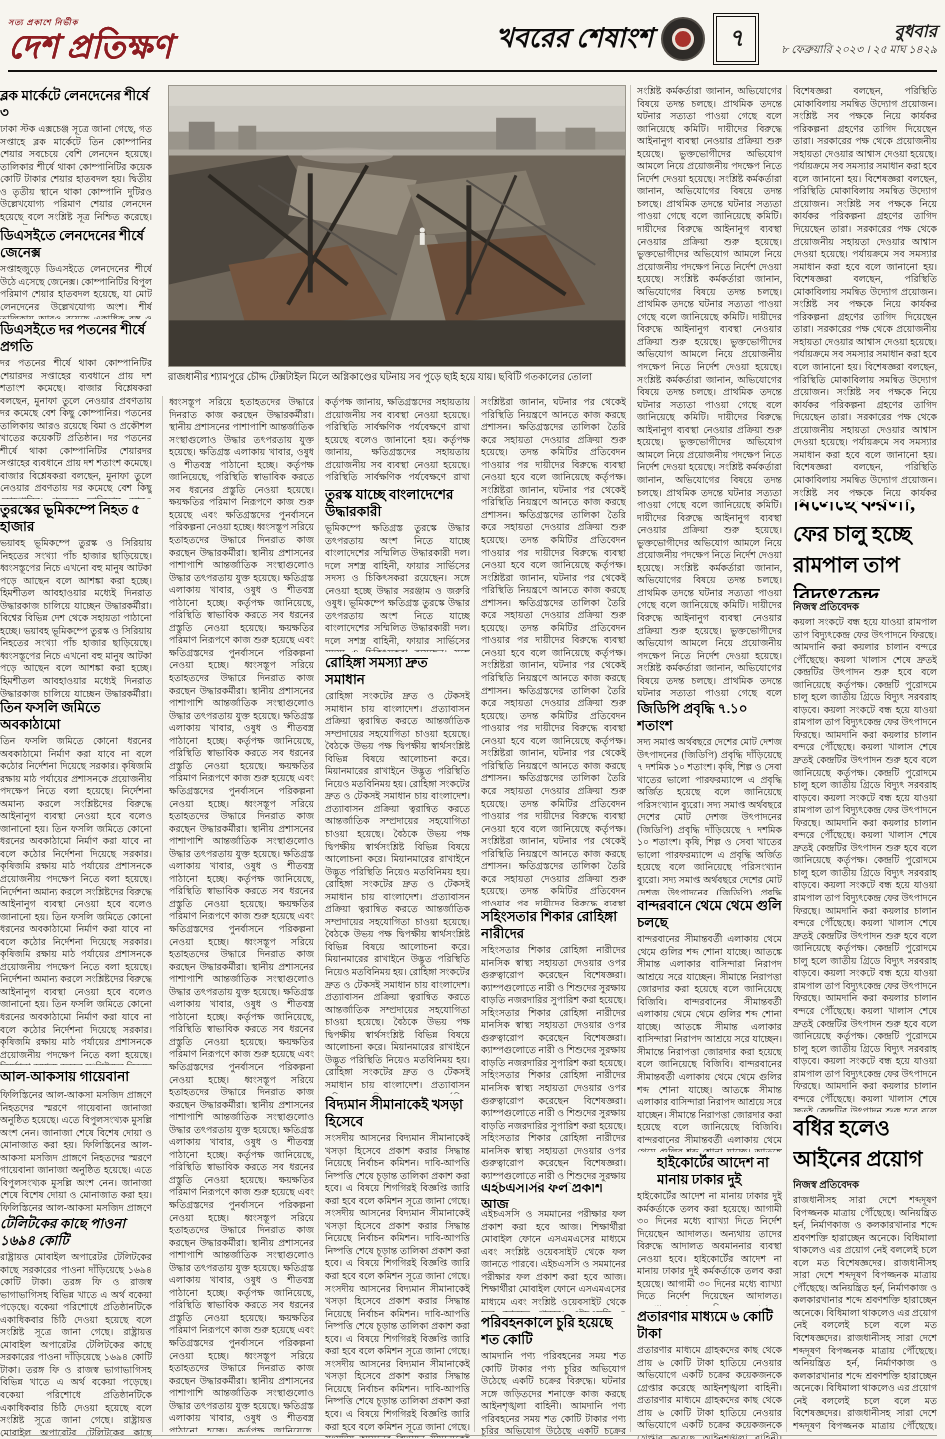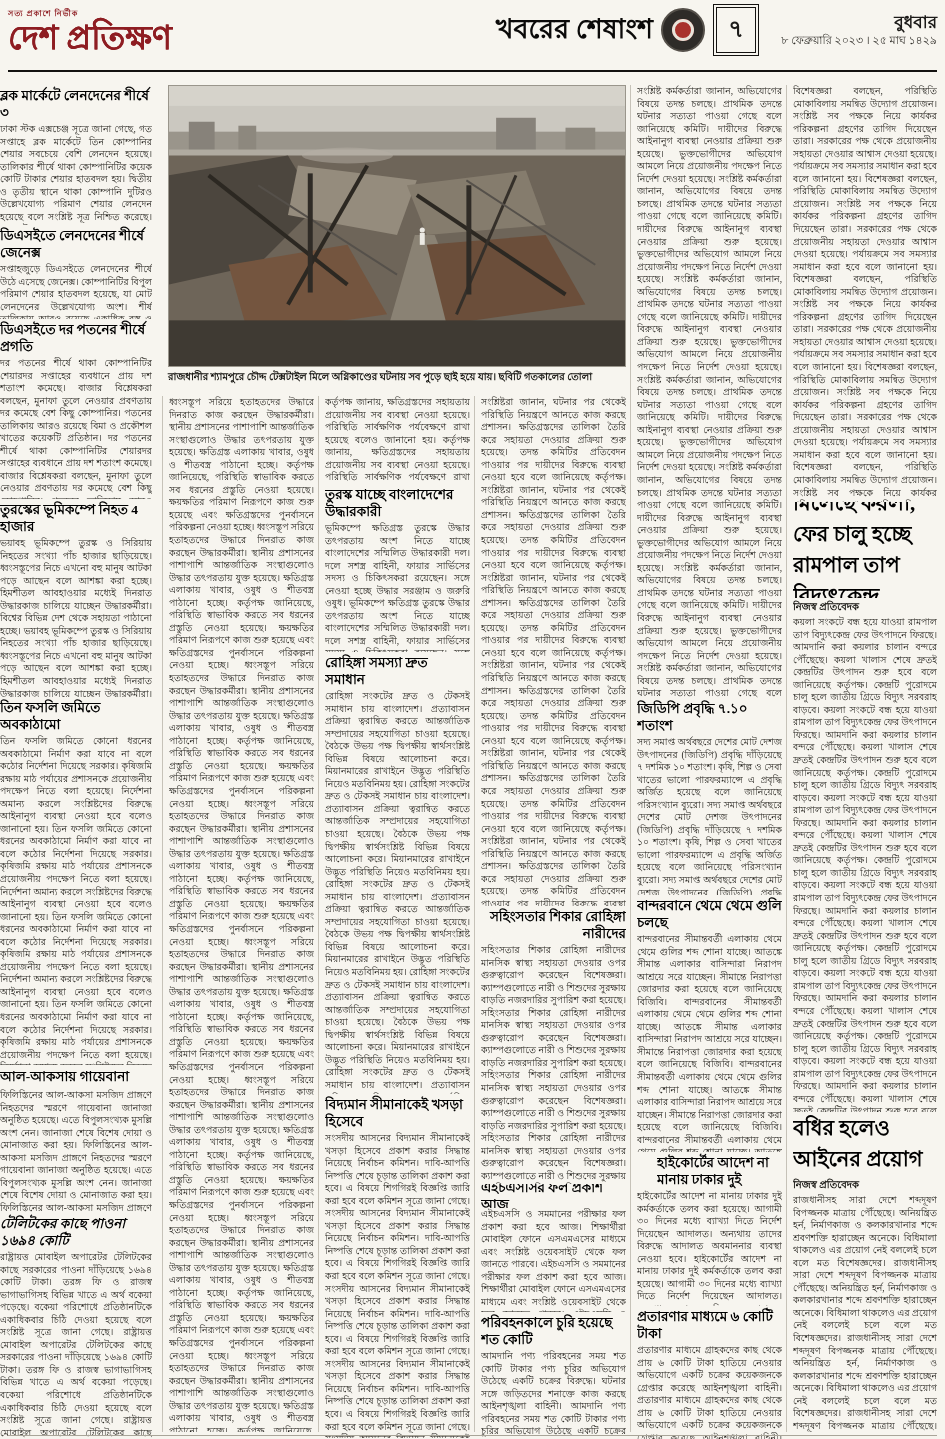--- a/index.html
+++ b/index.html
@@ -2,41 +2,41 @@
 <html><head>
 <meta charset="utf-8">
 <style>
   html,body{margin:0;padding:0;background:#dedbd2;}
   .page{position:relative;width:945px;height:1439px;margin:0 auto;background:#f7f5ef;
         font-family:"Liberation Serif","DejaVu Serif",serif;color:#1c1b19;overflow:hidden;}
 
   
   .masthead{position:absolute;left:8px;top:6px;width:929px;height:66px;
             border-bottom:2px solid #141210;display:flex;justify-content:space-between;
-            align-items:flex-end;padding-bottom:14px;box-sizing:border-box;}
+            align-items:flex-end;padding-bottom:5px;box-sizing:border-box;font-style:italic;}
   .brand{display:flex;flex-direction:column;justify-content:flex-end;}
   .brand-tag{font-size:8px;font-weight:700;color:#8e1d22;letter-spacing:1px;margin-bottom:1px;}
   .brand-name{font-size:33px;font-weight:700;color:#8e1d22;line-height:1.05;
               text-shadow:0 0 0 #8e1d22;}
   .head-right{display:flex;align-items:center;gap:8px;}
   .section-title{font-size:27px;font-weight:700;color:#0b0a09;line-height:1.1;}
   .emblem{width:40px;height:40px;border-radius:50%;background:#2e2b28;border:2px solid #55504a;
           display:flex;align-items:center;justify-content:center;}
   .emblem-inner{width:22px;height:22px;border-radius:50%;background:#a8322c;
                 box-shadow:inset 0 0 0 3px #e8e4da;}
   .pagenum-box{width:38px;height:44px;border:4px double #141210;display:flex;align-items:center;
                justify-content:center;font-size:24px;font-weight:700;background:#f7f5ef;}
   .datestack{text-align:right;min-width:170px;}
   .weekday{font-size:17px;font-weight:700;line-height:1.2;}
   .dateline{font-size:11px;line-height:1.3;color:#33312c;}
 
   
   .photo-wrap{position:absolute;left:168px;top:85px;width:458px;}
   .photo{width:458px;height:282px;display:block;border:1px solid #9a968c;box-sizing:border-box;}
-  .caption{font-size:10px;font-weight:700;line-height:1.25;padding-top:4px;color:#14130f;}
+  .caption{font-size:10px;font-weight:400;line-height:1.25;padding-top:4px;color:#14130f;}
 
   
   .col{position:absolute;box-sizing:border-box;}
   .col.ruled{border-left:1px solid #c6c2b8;padding-left:6px;}
   .col-1{left:0;  top:85px; width:152px;height:1347px;}
   .col-2{left:162px;top:396px;width:152px;height:1036px;}
   .col-3{left:318px;top:396px;width:152px;height:1036px;}
   .col-4{left:474px;top:396px;width:152px;height:1036px;}
   .col-5{left:630px;top:85px; width:152px;height:1347px;}
   .col-6{left:786px;top:85px; width:151px;height:1347px;}
@@ -109,21 +109,21 @@
     <div class="caption">রাজধানীর শ্যামপুরে চৌদ্দ টেক্সটাইল মিলে অগ্নিকাণ্ডের ঘটনায় সব পুড়ে ছাই হয়ে যায়। ছবিটি গতকালের তোলা</div>
   </div>
 
   <div class="col col-1">
       <div class="blk headline" style="height: 36px;">ব্লক মার্কেটে লেনদেনের শীর্ষে ৩</div>
       <div class="blk body" style="height: 102px;">ঢাকা স্টক এক্সচেঞ্জ সূত্রে জানা গেছে, গত সপ্তাহে ব্লক মার্কেটে তিন কোম্পানির শেয়ার সবচেয়ে বেশি লেনদেন হয়েছে। তালিকার শীর্ষে থাকা কোম্পানিটির কয়েক কোটি টাকার শেয়ার হাতবদল হয়। দ্বিতীয় ও তৃতীয় স্থানে থাকা কোম্পানি দুটিরও উল্লেখযোগ্য পরিমাণ শেয়ার লেনদেন হয়েছে বলে সংশ্লিষ্ট সূত্র নিশ্চিত করেছে। ঢাকা স্টক এক্সচেঞ্জ সূত্রে জানা গেছে, গত সপ্তাহে ব্লক মার্কেটে তিন কোম্পানির শেয়ার সবচেয়ে বেশি লেনদেন হয়েছে। তালিকার শীর্ষে থাকা কোম্পানিটির কয়েক কোটি টাকার শেয়ার হাতবদল হয়। দ্বিতীয় ও তৃতীয় স্থানে থাকা কোম্পানি দুটিরও উল্লেখযোগ্য পরিমাণ শেয়ার লেনদেন হয়েছে বলে সংশ্লিষ্ট সূত্র নিশ্চিত করেছে।</div>
       <div class="blk headline" style="height: 36px;">ডিএসইতে লেনদেনের শীর্ষে জেনেক্স</div>
       <div class="blk body" style="height: 56px;">সপ্তাহজুড়ে ডিএসইতে লেনদেনের শীর্ষে উঠে এসেছে জেনেক্স। কোম্পানিটির বিপুল পরিমাণ শেয়ার হাতবদল হয়েছে, যা মোট লেনদেনের উল্লেখযোগ্য অংশ। শীর্ষ তালিকায় আরও রয়েছে একাধিক বস্ত্র ও ওষুধ খাতের কোম্পানি। সপ্তাহজুড়ে ডিএসইতে লেনদেনের শীর্ষে উঠে এসেছে জেনেক্স। কোম্পানিটির বিপুল পরিমাণ শেয়ার হাতবদল হয়েছে, যা মোট লেনদেনের উল্লেখযোগ্য অংশ। শীর্ষ তালিকায় আরও রয়েছে একাধিক বস্ত্র ও ওষুধ খাতের কোম্পানি।</div>
       <div class="blk headline" style="height: 36px;">ডিএসইতে দর পতনের শীর্ষে প্রগতি</div>
       <div class="blk body" style="height: 142px;">দর পতনের শীর্ষে থাকা কোম্পানিটির শেয়ারদর সপ্তাহের ব্যবধানে প্রায় দশ শতাংশ কমেছে। বাজার বিশ্লেষকরা বলছেন, মুনাফা তুলে নেওয়ার প্রবণতায় দর কমেছে বেশ কিছু কোম্পানির। পতনের তালিকায় আরও রয়েছে বিমা ও প্রকৌশল খাতের কয়েকটি প্রতিষ্ঠান। দর পতনের শীর্ষে থাকা কোম্পানিটির শেয়ারদর সপ্তাহের ব্যবধানে প্রায় দশ শতাংশ কমেছে। বাজার বিশ্লেষকরা বলছেন, মুনাফা তুলে নেওয়ার প্রবণতায় দর কমেছে বেশ কিছু কোম্পানির। পতনের তালিকায় আরও রয়েছে বিমা ও প্রকৌশল খাতের কয়েকটি প্রতিষ্ঠান। দর পতনের শীর্ষে থাকা কোম্পানিটির শেয়ারদর সপ্তাহের ব্যবধানে প্রায় দশ শতাংশ কমেছে। বাজার বিশ্লেষকরা বলছেন, মুনাফা তুলে নেওয়ার প্রবণতায় দর কমেছে বেশ কিছু কোম্পানির। পতনের তালিকায় আরও রয়েছে বিমা ও প্রকৌশল খাতের কয়েকটি প্রতিষ্ঠান।</div>
-      <div class="blk headline" style="height: 36px;">তুরস্কের ভূমিকম্পে নিহত 4 হাজার</div>
+      <div class="blk headline" style="height: 36px;">তুরস্কের ভূমিকম্পে নিহত ৫ হাজার</div>
       <div class="blk body" style="height: 160px;">ভয়াবহ ভূমিকম্পে তুরস্ক ও সিরিয়ায় নিহতের সংখ্যা পাঁচ হাজার ছাড়িয়েছে। ধ্বংসস্তূপের নিচে এখনো বহু মানুষ আটকা পড়ে আছেন বলে আশঙ্কা করা হচ্ছে। হিমশীতল আবহাওয়ার মধ্যেই দিনরাত উদ্ধারকাজ চালিয়ে যাচ্ছেন উদ্ধারকর্মীরা। বিশ্বের বিভিন্ন দেশ থেকে সহায়তা পাঠানো হচ্ছে। ভয়াবহ ভূমিকম্পে তুরস্ক ও সিরিয়ায় নিহতের সংখ্যা পাঁচ হাজার ছাড়িয়েছে। ধ্বংসস্তূপের নিচে এখনো বহু মানুষ আটকা পড়ে আছেন বলে আশঙ্কা করা হচ্ছে। হিমশীতল আবহাওয়ার মধ্যেই দিনরাত উদ্ধারকাজ চালিয়ে যাচ্ছেন উদ্ধারকর্মীরা। বিশ্বের বিভিন্ন দেশ থেকে সহায়তা পাঠানো হচ্ছে। ভয়াবহ ভূমিকম্পে তুরস্ক ও সিরিয়ায় নিহতের সংখ্যা পাঁচ হাজার ছাড়িয়েছে। ধ্বংসস্তূপের নিচে এখনো বহু মানুষ আটকা পড়ে আছেন বলে আশঙ্কা করা হচ্ছে। হিমশীতল আবহাওয়ার মধ্যেই দিনরাত উদ্ধারকাজ চালিয়ে যাচ্ছেন উদ্ধারকর্মীরা। বিশ্বের বিভিন্ন দেশ থেকে সহায়তা পাঠানো হচ্ছে।</div>
       <div class="blk headline" style="height: 36px;">তিন ফসলি জমিতে অবকাঠামো</div>
       <div class="blk body" style="height: 330px;">তিন ফসলি জমিতে কোনো ধরনের অবকাঠামো নির্মাণ করা যাবে না বলে কঠোর নির্দেশনা দিয়েছে সরকার। কৃষিজমি রক্ষায় মাঠ পর্যায়ের প্রশাসনকে প্রয়োজনীয় পদক্ষেপ নিতে বলা হয়েছে। নির্দেশনা অমান্য করলে সংশ্লিষ্টদের বিরুদ্ধে আইনানুগ ব্যবস্থা নেওয়া হবে বলেও জানানো হয়। তিন ফসলি জমিতে কোনো ধরনের অবকাঠামো নির্মাণ করা যাবে না বলে কঠোর নির্দেশনা দিয়েছে সরকার। কৃষিজমি রক্ষায় মাঠ পর্যায়ের প্রশাসনকে প্রয়োজনীয় পদক্ষেপ নিতে বলা হয়েছে। নির্দেশনা অমান্য করলে সংশ্লিষ্টদের বিরুদ্ধে আইনানুগ ব্যবস্থা নেওয়া হবে বলেও জানানো হয়। তিন ফসলি জমিতে কোনো ধরনের অবকাঠামো নির্মাণ করা যাবে না বলে কঠোর নির্দেশনা দিয়েছে সরকার। কৃষিজমি রক্ষায় মাঠ পর্যায়ের প্রশাসনকে প্রয়োজনীয় পদক্ষেপ নিতে বলা হয়েছে। নির্দেশনা অমান্য করলে সংশ্লিষ্টদের বিরুদ্ধে আইনানুগ ব্যবস্থা নেওয়া হবে বলেও জানানো হয়। তিন ফসলি জমিতে কোনো ধরনের অবকাঠামো নির্মাণ করা যাবে না বলে কঠোর নির্দেশনা দিয়েছে সরকার। কৃষিজমি রক্ষায় মাঠ পর্যায়ের প্রশাসনকে প্রয়োজনীয় পদক্ষেপ নিতে বলা হয়েছে। নির্দেশনা অমান্য করলে সংশ্লিষ্টদের বিরুদ্ধে আইনানুগ ব্যবস্থা নেওয়া হবে বলেও জানানো হয়। তিন ফসলি জমিতে কোনো ধরনের অবকাঠামো নির্মাণ করা যাবে না বলে কঠোর নির্দেশনা দিয়েছে সরকার। কৃষিজমি রক্ষায় মাঠ পর্যায়ের প্রশাসনকে প্রয়োজনীয় পদক্ষেপ নিতে বলা হয়েছে। নির্দেশনা অমান্য করলে সংশ্লিষ্টদের বিরুদ্ধে আইনানুগ ব্যবস্থা নেওয়া হবে বলেও জানানো হয়।</div>
       <div class="blk headline" style="height: 22px;">আল-আকসায় গায়েবানা</div>
       <div class="blk body" style="height: 124px;">ফিলিস্তিনের আল-আকসা মসজিদ প্রাঙ্গণে নিহতদের স্মরণে গায়েবানা জানাজা অনুষ্ঠিত হয়েছে। এতে বিপুলসংখ্যক মুসল্লি অংশ নেন। জানাজা শেষে বিশেষ দোয়া ও মোনাজাত করা হয়। ফিলিস্তিনের আল-আকসা মসজিদ প্রাঙ্গণে নিহতদের স্মরণে গায়েবানা জানাজা অনুষ্ঠিত হয়েছে। এতে বিপুলসংখ্যক মুসল্লি অংশ নেন। জানাজা শেষে বিশেষ দোয়া ও মোনাজাত করা হয়। ফিলিস্তিনের আল-আকসা মসজিদ প্রাঙ্গণে নিহতদের স্মরণে গায়েবানা জানাজা অনুষ্ঠিত হয়েছে। এতে বিপুলসংখ্যক মুসল্লি অংশ নেন। জানাজা শেষে বিশেষ দোয়া ও মোনাজাত করা হয়।</div>
       <div class="blk headline" style="height: 36px; font-style: italic;">টেলিটকের কাছে পাওনা ১৬৯৪ কোটি</div>
       <div class="blk body" style="height: 195px;">রাষ্ট্রায়ত্ত মোবাইল অপারেটর টেলিটকের কাছে সরকারের পাওনা দাঁড়িয়েছে ১৬৯৪ কোটি টাকা। তরঙ্গ ফি ও রাজস্ব ভাগাভাগিসহ বিভিন্ন খাতে এ অর্থ বকেয়া পড়েছে। বকেয়া পরিশোধে প্রতিষ্ঠানটিকে একাধিকবার চিঠি দেওয়া হয়েছে বলে সংশ্লিষ্ট সূত্রে জানা গেছে। রাষ্ট্রায়ত্ত মোবাইল অপারেটর টেলিটকের কাছে সরকারের পাওনা দাঁড়িয়েছে ১৬৯৪ কোটি টাকা। তরঙ্গ ফি ও রাজস্ব ভাগাভাগিসহ বিভিন্ন খাতে এ অর্থ বকেয়া পড়েছে। বকেয়া পরিশোধে প্রতিষ্ঠানটিকে একাধিকবার চিঠি দেওয়া হয়েছে বলে সংশ্লিষ্ট সূত্রে জানা গেছে। রাষ্ট্রায়ত্ত মোবাইল অপারেটর টেলিটকের কাছে সরকারের পাওনা দাঁড়িয়েছে ১৬৯৪ কোটি টাকা। তরঙ্গ ফি ও রাজস্ব ভাগাভাগিসহ বিভিন্ন খাতে এ অর্থ বকেয়া পড়েছে। বকেয়া পরিশোধে প্রতিষ্ঠানটিকে একাধিকবার চিঠি দেওয়া হয়েছে বলে সংশ্লিষ্ট সূত্রে জানা গেছে।</div>
     </div>
   <div class="col col-2 ruled">
       <div class="blk body" style="height: 1036px;">ধ্বংসস্তূপ সরিয়ে হতাহতদের উদ্ধারে দিনরাত কাজ করছেন উদ্ধারকর্মীরা। স্থানীয় প্রশাসনের পাশাপাশি আন্তর্জাতিক সংস্থাগুলোও উদ্ধার তৎপরতায় যুক্ত হয়েছে। ক্ষতিগ্রস্ত এলাকায় খাবার, ওষুধ ও শীতবস্ত্র পাঠানো হচ্ছে। কর্তৃপক্ষ জানিয়েছে, পরিস্থিতি স্বাভাবিক করতে সব ধরনের প্রস্তুতি নেওয়া হয়েছে। ক্ষয়ক্ষতির পরিমাণ নিরূপণে কাজ শুরু হয়েছে এবং ক্ষতিগ্রস্তদের পুনর্বাসনে পরিকল্পনা নেওয়া হচ্ছে। ধ্বংসস্তূপ সরিয়ে হতাহতদের উদ্ধারে দিনরাত কাজ করছেন উদ্ধারকর্মীরা। স্থানীয় প্রশাসনের পাশাপাশি আন্তর্জাতিক সংস্থাগুলোও উদ্ধার তৎপরতায় যুক্ত হয়েছে। ক্ষতিগ্রস্ত এলাকায় খাবার, ওষুধ ও শীতবস্ত্র পাঠানো হচ্ছে। কর্তৃপক্ষ জানিয়েছে, পরিস্থিতি স্বাভাবিক করতে সব ধরনের প্রস্তুতি নেওয়া হয়েছে। ক্ষয়ক্ষতির পরিমাণ নিরূপণে কাজ শুরু হয়েছে এবং ক্ষতিগ্রস্তদের পুনর্বাসনে পরিকল্পনা নেওয়া হচ্ছে। ধ্বংসস্তূপ সরিয়ে হতাহতদের উদ্ধারে দিনরাত কাজ করছেন উদ্ধারকর্মীরা। স্থানীয় প্রশাসনের পাশাপাশি আন্তর্জাতিক সংস্থাগুলোও উদ্ধার তৎপরতায় যুক্ত হয়েছে। ক্ষতিগ্রস্ত এলাকায় খাবার, ওষুধ ও শীতবস্ত্র পাঠানো হচ্ছে। কর্তৃপক্ষ জানিয়েছে, পরিস্থিতি স্বাভাবিক করতে সব ধরনের প্রস্তুতি নেওয়া হয়েছে। ক্ষয়ক্ষতির পরিমাণ নিরূপণে কাজ শুরু হয়েছে এবং ক্ষতিগ্রস্তদের পুনর্বাসনে পরিকল্পনা নেওয়া হচ্ছে। ধ্বংসস্তূপ সরিয়ে হতাহতদের উদ্ধারে দিনরাত কাজ করছেন উদ্ধারকর্মীরা। স্থানীয় প্রশাসনের পাশাপাশি আন্তর্জাতিক সংস্থাগুলোও উদ্ধার তৎপরতায় যুক্ত হয়েছে। ক্ষতিগ্রস্ত এলাকায় খাবার, ওষুধ ও শীতবস্ত্র পাঠানো হচ্ছে। কর্তৃপক্ষ জানিয়েছে, পরিস্থিতি স্বাভাবিক করতে সব ধরনের প্রস্তুতি নেওয়া হয়েছে। ক্ষয়ক্ষতির পরিমাণ নিরূপণে কাজ শুরু হয়েছে এবং ক্ষতিগ্রস্তদের পুনর্বাসনে পরিকল্পনা নেওয়া হচ্ছে। ধ্বংসস্তূপ সরিয়ে হতাহতদের উদ্ধারে দিনরাত কাজ করছেন উদ্ধারকর্মীরা। স্থানীয় প্রশাসনের পাশাপাশি আন্তর্জাতিক সংস্থাগুলোও উদ্ধার তৎপরতায় যুক্ত হয়েছে। ক্ষতিগ্রস্ত এলাকায় খাবার, ওষুধ ও শীতবস্ত্র পাঠানো হচ্ছে। কর্তৃপক্ষ জানিয়েছে, পরিস্থিতি স্বাভাবিক করতে সব ধরনের প্রস্তুতি নেওয়া হয়েছে। ক্ষয়ক্ষতির পরিমাণ নিরূপণে কাজ শুরু হয়েছে এবং ক্ষতিগ্রস্তদের পুনর্বাসনে পরিকল্পনা নেওয়া হচ্ছে। ধ্বংসস্তূপ সরিয়ে হতাহতদের উদ্ধারে দিনরাত কাজ করছেন উদ্ধারকর্মীরা। স্থানীয় প্রশাসনের পাশাপাশি আন্তর্জাতিক সংস্থাগুলোও উদ্ধার তৎপরতায় যুক্ত হয়েছে। ক্ষতিগ্রস্ত এলাকায় খাবার, ওষুধ ও শীতবস্ত্র পাঠানো হচ্ছে। কর্তৃপক্ষ জানিয়েছে, পরিস্থিতি স্বাভাবিক করতে সব ধরনের প্রস্তুতি নেওয়া হয়েছে। ক্ষয়ক্ষতির পরিমাণ নিরূপণে কাজ শুরু হয়েছে এবং ক্ষতিগ্রস্তদের পুনর্বাসনে পরিকল্পনা নেওয়া হচ্ছে। ধ্বংসস্তূপ সরিয়ে হতাহতদের উদ্ধারে দিনরাত কাজ করছেন উদ্ধারকর্মীরা। স্থানীয় প্রশাসনের পাশাপাশি আন্তর্জাতিক সংস্থাগুলোও উদ্ধার তৎপরতায় যুক্ত হয়েছে। ক্ষতিগ্রস্ত এলাকায় খাবার, ওষুধ ও শীতবস্ত্র পাঠানো হচ্ছে। কর্তৃপক্ষ জানিয়েছে, পরিস্থিতি স্বাভাবিক করতে সব ধরনের প্রস্তুতি নেওয়া হয়েছে। ক্ষয়ক্ষতির পরিমাণ নিরূপণে কাজ শুরু হয়েছে এবং ক্ষতিগ্রস্তদের পুনর্বাসনে পরিকল্পনা নেওয়া হচ্ছে। ধ্বংসস্তূপ সরিয়ে হতাহতদের উদ্ধারে দিনরাত কাজ করছেন উদ্ধারকর্মীরা। স্থানীয় প্রশাসনের পাশাপাশি আন্তর্জাতিক সংস্থাগুলোও উদ্ধার তৎপরতায় যুক্ত হয়েছে। ক্ষতিগ্রস্ত এলাকায় খাবার, ওষুধ ও শীতবস্ত্র পাঠানো হচ্ছে। কর্তৃপক্ষ জানিয়েছে, পরিস্থিতি স্বাভাবিক করতে সব ধরনের প্রস্তুতি নেওয়া হয়েছে। ক্ষয়ক্ষতির পরিমাণ নিরূপণে কাজ শুরু হয়েছে এবং ক্ষতিগ্রস্তদের পুনর্বাসনে পরিকল্পনা নেওয়া হচ্ছে।</div>
@@ -132,21 +132,21 @@
       <div class="blk body" style="height: 88px;">কর্তৃপক্ষ জানায়, ক্ষতিগ্রস্তদের সহায়তায় প্রয়োজনীয় সব ব্যবস্থা নেওয়া হয়েছে। পরিস্থিতি সার্বক্ষণিক পর্যবেক্ষণে রাখা হয়েছে বলেও জানানো হয়। কর্তৃপক্ষ জানায়, ক্ষতিগ্রস্তদের সহায়তায় প্রয়োজনীয় সব ব্যবস্থা নেওয়া হয়েছে। পরিস্থিতি সার্বক্ষণিক পর্যবেক্ষণে রাখা হয়েছে বলেও জানানো হয়। কর্তৃপক্ষ জানায়, ক্ষতিগ্রস্তদের সহায়তায় প্রয়োজনীয় সব ব্যবস্থা নেওয়া হয়েছে। পরিস্থিতি সার্বক্ষণিক পর্যবেক্ষণে রাখা হয়েছে বলেও জানানো হয়।</div>
       <div class="blk headline" style="height: 36px;">তুরস্ক যাচ্ছে বাংলাদেশের উদ্ধারকারী</div>
       <div class="blk body" style="height: 130px;">ভূমিকম্পে ক্ষতিগ্রস্ত তুরস্কে উদ্ধার তৎপরতায় অংশ নিতে যাচ্ছে বাংলাদেশের সম্মিলিত উদ্ধারকারী দল। দলে সশস্ত্র বাহিনী, ফায়ার সার্ভিসের সদস্য ও চিকিৎসকরা রয়েছেন। সঙ্গে নেওয়া হচ্ছে উদ্ধার সরঞ্জাম ও জরুরি ওষুধ। ভূমিকম্পে ক্ষতিগ্রস্ত তুরস্কে উদ্ধার তৎপরতায় অংশ নিতে যাচ্ছে বাংলাদেশের সম্মিলিত উদ্ধারকারী দল। দলে সশস্ত্র বাহিনী, ফায়ার সার্ভিসের সদস্য ও চিকিৎসকরা রয়েছেন। সঙ্গে নেওয়া হচ্ছে উদ্ধার সরঞ্জাম ও জরুরি ওষুধ। ভূমিকম্পে ক্ষতিগ্রস্ত তুরস্কে উদ্ধার তৎপরতায় অংশ নিতে যাচ্ছে বাংলাদেশের সম্মিলিত উদ্ধারকারী দল। দলে সশস্ত্র বাহিনী, ফায়ার সার্ভিসের সদস্য ও চিকিৎসকরা রয়েছেন। সঙ্গে নেওয়া হচ্ছে উদ্ধার সরঞ্জাম ও জরুরি ওষুধ।</div>
       <div class="blk headline" style="height: 36px;">রোহিঙ্গা সমস্যা দ্রুত সমাধান</div>
       <div class="blk body" style="height: 404px;">রোহিঙ্গা সংকটের দ্রুত ও টেকসই সমাধান চায় বাংলাদেশ। প্রত্যাবাসন প্রক্রিয়া ত্বরান্বিত করতে আন্তর্জাতিক সম্প্রদায়ের সহযোগিতা চাওয়া হয়েছে। বৈঠকে উভয় পক্ষ দ্বিপক্ষীয় স্বার্থসংশ্লিষ্ট বিভিন্ন বিষয়ে আলোচনা করে। মিয়ানমারের রাখাইনে উদ্ভূত পরিস্থিতি নিয়েও মতবিনিময় হয়। রোহিঙ্গা সংকটের দ্রুত ও টেকসই সমাধান চায় বাংলাদেশ। প্রত্যাবাসন প্রক্রিয়া ত্বরান্বিত করতে আন্তর্জাতিক সম্প্রদায়ের সহযোগিতা চাওয়া হয়েছে। বৈঠকে উভয় পক্ষ দ্বিপক্ষীয় স্বার্থসংশ্লিষ্ট বিভিন্ন বিষয়ে আলোচনা করে। মিয়ানমারের রাখাইনে উদ্ভূত পরিস্থিতি নিয়েও মতবিনিময় হয়। রোহিঙ্গা সংকটের দ্রুত ও টেকসই সমাধান চায় বাংলাদেশ। প্রত্যাবাসন প্রক্রিয়া ত্বরান্বিত করতে আন্তর্জাতিক সম্প্রদায়ের সহযোগিতা চাওয়া হয়েছে। বৈঠকে উভয় পক্ষ দ্বিপক্ষীয় স্বার্থসংশ্লিষ্ট বিভিন্ন বিষয়ে আলোচনা করে। মিয়ানমারের রাখাইনে উদ্ভূত পরিস্থিতি নিয়েও মতবিনিময় হয়। রোহিঙ্গা সংকটের দ্রুত ও টেকসই সমাধান চায় বাংলাদেশ। প্রত্যাবাসন প্রক্রিয়া ত্বরান্বিত করতে আন্তর্জাতিক সম্প্রদায়ের সহযোগিতা চাওয়া হয়েছে। বৈঠকে উভয় পক্ষ দ্বিপক্ষীয় স্বার্থসংশ্লিষ্ট বিভিন্ন বিষয়ে আলোচনা করে। মিয়ানমারের রাখাইনে উদ্ভূত পরিস্থিতি নিয়েও মতবিনিময় হয়। রোহিঙ্গা সংকটের দ্রুত ও টেকসই সমাধান চায় বাংলাদেশ। প্রত্যাবাসন প্রক্রিয়া ত্বরান্বিত করতে আন্তর্জাতিক সম্প্রদায়ের সহযোগিতা চাওয়া হয়েছে। বৈঠকে উভয় পক্ষ দ্বিপক্ষীয় স্বার্থসংশ্লিষ্ট বিভিন্ন বিষয়ে আলোচনা করে। মিয়ানমারের রাখাইনে উদ্ভূত পরিস্থিতি নিয়েও মতবিনিময় হয়।</div>
       <div class="blk headline" style="height: 36px;">বিদ্যমান সীমানাকেই খসড়া হিসেবে</div>
       <div class="blk body" style="height: 306px;">সংসদীয় আসনের বিদ্যমান সীমানাকেই খসড়া হিসেবে প্রকাশ করার সিদ্ধান্ত নিয়েছে নির্বাচন কমিশন। দাবি-আপত্তি নিষ্পত্তি শেষে চূড়ান্ত তালিকা প্রকাশ করা হবে। এ বিষয়ে শিগগিরই বিজ্ঞপ্তি জারি করা হবে বলে কমিশন সূত্রে জানা গেছে। সংসদীয় আসনের বিদ্যমান সীমানাকেই খসড়া হিসেবে প্রকাশ করার সিদ্ধান্ত নিয়েছে নির্বাচন কমিশন। দাবি-আপত্তি নিষ্পত্তি শেষে চূড়ান্ত তালিকা প্রকাশ করা হবে। এ বিষয়ে শিগগিরই বিজ্ঞপ্তি জারি করা হবে বলে কমিশন সূত্রে জানা গেছে। সংসদীয় আসনের বিদ্যমান সীমানাকেই খসড়া হিসেবে প্রকাশ করার সিদ্ধান্ত নিয়েছে নির্বাচন কমিশন। দাবি-আপত্তি নিষ্পত্তি শেষে চূড়ান্ত তালিকা প্রকাশ করা হবে। এ বিষয়ে শিগগিরই বিজ্ঞপ্তি জারি করা হবে বলে কমিশন সূত্রে জানা গেছে। সংসদীয় আসনের বিদ্যমান সীমানাকেই খসড়া হিসেবে প্রকাশ করার সিদ্ধান্ত নিয়েছে নির্বাচন কমিশন। দাবি-আপত্তি নিষ্পত্তি শেষে চূড়ান্ত তালিকা প্রকাশ করা হবে। এ বিষয়ে শিগগিরই বিজ্ঞপ্তি জারি করা হবে বলে কমিশন সূত্রে জানা গেছে। সংসদীয় আসনের বিদ্যমান সীমানাকেই খসড়া হিসেবে প্রকাশ করার সিদ্ধান্ত নিয়েছে নির্বাচন কমিশন। দাবি-আপত্তি নিষ্পত্তি শেষে চূড়ান্ত তালিকা প্রকাশ করা হবে। এ বিষয়ে শিগগিরই বিজ্ঞপ্তি জারি করা হবে বলে কমিশন সূত্রে জানা গেছে।</div>
     </div>
   <div class="col col-4 ruled">
       <div class="blk body" style="height: 510px;">সংশ্লিষ্টরা জানান, ঘটনার পর থেকেই পরিস্থিতি নিয়ন্ত্রণে আনতে কাজ করছে প্রশাসন। ক্ষতিগ্রস্তদের তালিকা তৈরি করে সহায়তা দেওয়ার প্রক্রিয়া শুরু হয়েছে। তদন্ত কমিটির প্রতিবেদন পাওয়ার পর দায়ীদের বিরুদ্ধে ব্যবস্থা নেওয়া হবে বলে জানিয়েছে কর্তৃপক্ষ। সংশ্লিষ্টরা জানান, ঘটনার পর থেকেই পরিস্থিতি নিয়ন্ত্রণে আনতে কাজ করছে প্রশাসন। ক্ষতিগ্রস্তদের তালিকা তৈরি করে সহায়তা দেওয়ার প্রক্রিয়া শুরু হয়েছে। তদন্ত কমিটির প্রতিবেদন পাওয়ার পর দায়ীদের বিরুদ্ধে ব্যবস্থা নেওয়া হবে বলে জানিয়েছে কর্তৃপক্ষ। সংশ্লিষ্টরা জানান, ঘটনার পর থেকেই পরিস্থিতি নিয়ন্ত্রণে আনতে কাজ করছে প্রশাসন। ক্ষতিগ্রস্তদের তালিকা তৈরি করে সহায়তা দেওয়ার প্রক্রিয়া শুরু হয়েছে। তদন্ত কমিটির প্রতিবেদন পাওয়ার পর দায়ীদের বিরুদ্ধে ব্যবস্থা নেওয়া হবে বলে জানিয়েছে কর্তৃপক্ষ। সংশ্লিষ্টরা জানান, ঘটনার পর থেকেই পরিস্থিতি নিয়ন্ত্রণে আনতে কাজ করছে প্রশাসন। ক্ষতিগ্রস্তদের তালিকা তৈরি করে সহায়তা দেওয়ার প্রক্রিয়া শুরু হয়েছে। তদন্ত কমিটির প্রতিবেদন পাওয়ার পর দায়ীদের বিরুদ্ধে ব্যবস্থা নেওয়া হবে বলে জানিয়েছে কর্তৃপক্ষ। সংশ্লিষ্টরা জানান, ঘটনার পর থেকেই পরিস্থিতি নিয়ন্ত্রণে আনতে কাজ করছে প্রশাসন। ক্ষতিগ্রস্তদের তালিকা তৈরি করে সহায়তা দেওয়ার প্রক্রিয়া শুরু হয়েছে। তদন্ত কমিটির প্রতিবেদন পাওয়ার পর দায়ীদের বিরুদ্ধে ব্যবস্থা নেওয়া হবে বলে জানিয়েছে কর্তৃপক্ষ। সংশ্লিষ্টরা জানান, ঘটনার পর থেকেই পরিস্থিতি নিয়ন্ত্রণে আনতে কাজ করছে প্রশাসন। ক্ষতিগ্রস্তদের তালিকা তৈরি করে সহায়তা দেওয়ার প্রক্রিয়া শুরু হয়েছে। তদন্ত কমিটির প্রতিবেদন পাওয়ার পর দায়ীদের বিরুদ্ধে ব্যবস্থা নেওয়া হবে বলে জানিয়েছে কর্তৃপক্ষ।</div>
-      <div class="blk headline" style="height: 36px; text-align: right;">সহিংসতার শিকার রোহিঙ্গা নারীদের</div>
+      <div class="blk headline" style="height: 36px;">সহিংসতার শিকার রোহিঙ্গা নারীদের</div>
       <div class="blk body" style="height: 240px;">সহিংসতার শিকার রোহিঙ্গা নারীদের মানসিক স্বাস্থ্য সহায়তা দেওয়ার ওপর গুরুত্বারোপ করেছেন বিশেষজ্ঞরা। ক্যাম্পগুলোতে নারী ও শিশুদের সুরক্ষায় বাড়তি নজরদারির সুপারিশ করা হয়েছে। সহিংসতার শিকার রোহিঙ্গা নারীদের মানসিক স্বাস্থ্য সহায়তা দেওয়ার ওপর গুরুত্বারোপ করেছেন বিশেষজ্ঞরা। ক্যাম্পগুলোতে নারী ও শিশুদের সুরক্ষায় বাড়তি নজরদারির সুপারিশ করা হয়েছে। সহিংসতার শিকার রোহিঙ্গা নারীদের মানসিক স্বাস্থ্য সহায়তা দেওয়ার ওপর গুরুত্বারোপ করেছেন বিশেষজ্ঞরা। ক্যাম্পগুলোতে নারী ও শিশুদের সুরক্ষায় বাড়তি নজরদারির সুপারিশ করা হয়েছে। সহিংসতার শিকার রোহিঙ্গা নারীদের মানসিক স্বাস্থ্য সহায়তা দেওয়ার ওপর গুরুত্বারোপ করেছেন বিশেষজ্ঞরা। ক্যাম্পগুলোতে নারী ও শিশুদের সুরক্ষায় বাড়তি নজরদারির সুপারিশ করা হয়েছে। সহিংসতার শিকার রোহিঙ্গা নারীদের মানসিক স্বাস্থ্য সহায়তা দেওয়ার ওপর গুরুত্বারোপ করেছেন বিশেষজ্ঞরা। ক্যাম্পগুলোতে নারী ও শিশুদের সুরক্ষায় বাড়তি নজরদারির সুপারিশ করা হয়েছে।</div>
       <div class="blk headline" style="height: 22px;">এইচএসসির ফল প্রকাশ আজ</div>
       <div class="blk body" style="height: 104px;">এইচএসসি ও সমমানের পরীক্ষার ফল প্রকাশ করা হবে আজ। শিক্ষার্থীরা মোবাইল ফোনে এসএমএসের মাধ্যমে এবং সংশ্লিষ্ট ওয়েবসাইট থেকে ফল জানতে পারবে। এইচএসসি ও সমমানের পরীক্ষার ফল প্রকাশ করা হবে আজ। শিক্ষার্থীরা মোবাইল ফোনে এসএমএসের মাধ্যমে এবং সংশ্লিষ্ট ওয়েবসাইট থেকে ফল জানতে পারবে। এইচএসসি ও সমমানের পরীক্ষার ফল প্রকাশ করা হবে আজ। শিক্ষার্থীরা মোবাইল ফোনে এসএমএসের মাধ্যমে এবং সংশ্লিষ্ট ওয়েবসাইট থেকে ফল জানতে পারবে।</div>
       <div class="blk headline" style="height: 36px;">পরিবহনকালে চুরি হয়েছে শত কোটি</div>
       <div class="blk body" style="height: 88px;">আমদানি পণ্য পরিবহনের সময় শত কোটি টাকার পণ্য চুরির অভিযোগ উঠেছে একটি চক্রের বিরুদ্ধে। ঘটনার সঙ্গে জড়িতদের শনাক্তে কাজ করছে আইনশৃঙ্খলা বাহিনী। আমদানি পণ্য পরিবহনের সময় শত কোটি টাকার পণ্য চুরির অভিযোগ উঠেছে একটি চক্রের বিরুদ্ধে। ঘটনার সঙ্গে জড়িতদের শনাক্তে কাজ করছে আইনশৃঙ্খলা বাহিনী।</div>
     </div>
   <div class="col col-5 ruled">
       <div class="blk body" style="height: 613px;">সংশ্লিষ্ট কর্মকর্তারা জানান, অভিযোগের বিষয়ে তদন্ত চলছে। প্রাথমিক তদন্তে ঘটনার সত্যতা পাওয়া গেছে বলে জানিয়েছে কমিটি। দায়ীদের বিরুদ্ধে আইনানুগ ব্যবস্থা নেওয়ার প্রক্রিয়া শুরু হয়েছে। ভুক্তভোগীদের অভিযোগ আমলে নিয়ে প্রয়োজনীয় পদক্ষেপ নিতে নির্দেশ দেওয়া হয়েছে। সংশ্লিষ্ট কর্মকর্তারা জানান, অভিযোগের বিষয়ে তদন্ত চলছে। প্রাথমিক তদন্তে ঘটনার সত্যতা পাওয়া গেছে বলে জানিয়েছে কমিটি। দায়ীদের বিরুদ্ধে আইনানুগ ব্যবস্থা নেওয়ার প্রক্রিয়া শুরু হয়েছে। ভুক্তভোগীদের অভিযোগ আমলে নিয়ে প্রয়োজনীয় পদক্ষেপ নিতে নির্দেশ দেওয়া হয়েছে। সংশ্লিষ্ট কর্মকর্তারা জানান, অভিযোগের বিষয়ে তদন্ত চলছে। প্রাথমিক তদন্তে ঘটনার সত্যতা পাওয়া গেছে বলে জানিয়েছে কমিটি। দায়ীদের বিরুদ্ধে আইনানুগ ব্যবস্থা নেওয়ার প্রক্রিয়া শুরু হয়েছে। ভুক্তভোগীদের অভিযোগ আমলে নিয়ে প্রয়োজনীয় পদক্ষেপ নিতে নির্দেশ দেওয়া হয়েছে। সংশ্লিষ্ট কর্মকর্তারা জানান, অভিযোগের বিষয়ে তদন্ত চলছে। প্রাথমিক তদন্তে ঘটনার সত্যতা পাওয়া গেছে বলে জানিয়েছে কমিটি। দায়ীদের বিরুদ্ধে আইনানুগ ব্যবস্থা নেওয়ার প্রক্রিয়া শুরু হয়েছে। ভুক্তভোগীদের অভিযোগ আমলে নিয়ে প্রয়োজনীয় পদক্ষেপ নিতে নির্দেশ দেওয়া হয়েছে। সংশ্লিষ্ট কর্মকর্তারা জানান, অভিযোগের বিষয়ে তদন্ত চলছে। প্রাথমিক তদন্তে ঘটনার সত্যতা পাওয়া গেছে বলে জানিয়েছে কমিটি। দায়ীদের বিরুদ্ধে আইনানুগ ব্যবস্থা নেওয়ার প্রক্রিয়া শুরু হয়েছে। ভুক্তভোগীদের অভিযোগ আমলে নিয়ে প্রয়োজনীয় পদক্ষেপ নিতে নির্দেশ দেওয়া হয়েছে। সংশ্লিষ্ট কর্মকর্তারা জানান, অভিযোগের বিষয়ে তদন্ত চলছে। প্রাথমিক তদন্তে ঘটনার সত্যতা পাওয়া গেছে বলে জানিয়েছে কমিটি। দায়ীদের বিরুদ্ধে আইনানুগ ব্যবস্থা নেওয়ার প্রক্রিয়া শুরু হয়েছে। ভুক্তভোগীদের অভিযোগ আমলে নিয়ে প্রয়োজনীয় পদক্ষেপ নিতে নির্দেশ দেওয়া হয়েছে। সংশ্লিষ্ট কর্মকর্তারা জানান, অভিযোগের বিষয়ে তদন্ত চলছে। প্রাথমিক তদন্তে ঘটনার সত্যতা পাওয়া গেছে বলে জানিয়েছে কমিটি। দায়ীদের বিরুদ্ধে আইনানুগ ব্যবস্থা নেওয়ার প্রক্রিয়া শুরু হয়েছে। ভুক্তভোগীদের অভিযোগ আমলে নিয়ে প্রয়োজনীয় পদক্ষেপ নিতে নির্দেশ দেওয়া হয়েছে।</div>
       <div class="blk headline" style="height: 36px;">জিডিপি প্রবৃদ্ধি ৭.১০ শতাংশ</div>
       <div class="blk body" style="height: 159px;">সদ্য সমাপ্ত অর্থবছরে দেশের মোট দেশজ উৎপাদনের (জিডিপি) প্রবৃদ্ধি দাঁড়িয়েছে ৭ দশমিক ১০ শতাংশ। কৃষি, শিল্প ও সেবা খাতের ভালো পারফরম্যান্সে এ প্রবৃদ্ধি অর্জিত হয়েছে বলে জানিয়েছে পরিসংখ্যান ব্যুরো। সদ্য সমাপ্ত অর্থবছরে দেশের মোট দেশজ উৎপাদনের (জিডিপি) প্রবৃদ্ধি দাঁড়িয়েছে ৭ দশমিক ১০ শতাংশ। কৃষি, শিল্প ও সেবা খাতের ভালো পারফরম্যান্সে এ প্রবৃদ্ধি অর্জিত হয়েছে বলে জানিয়েছে পরিসংখ্যান ব্যুরো। সদ্য সমাপ্ত অর্থবছরে দেশের মোট দেশজ উৎপাদনের (জিডিপি) প্রবৃদ্ধি দাঁড়িয়েছে ৭ দশমিক ১০ শতাংশ। কৃষি, শিল্প ও সেবা খাতের ভালো পারফরম্যান্সে এ প্রবৃদ্ধি অর্জিত হয়েছে বলে জানিয়েছে পরিসংখ্যান ব্যুরো।</div>

